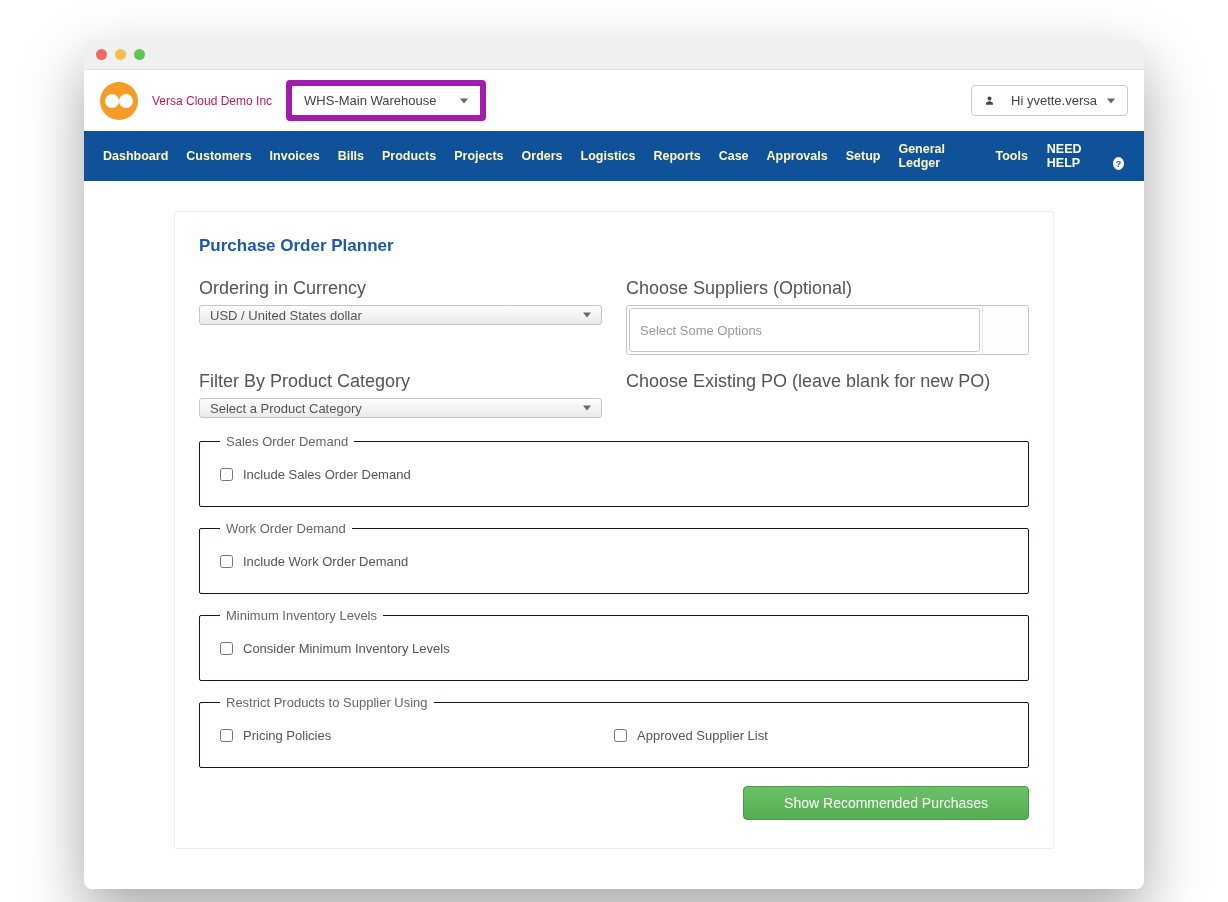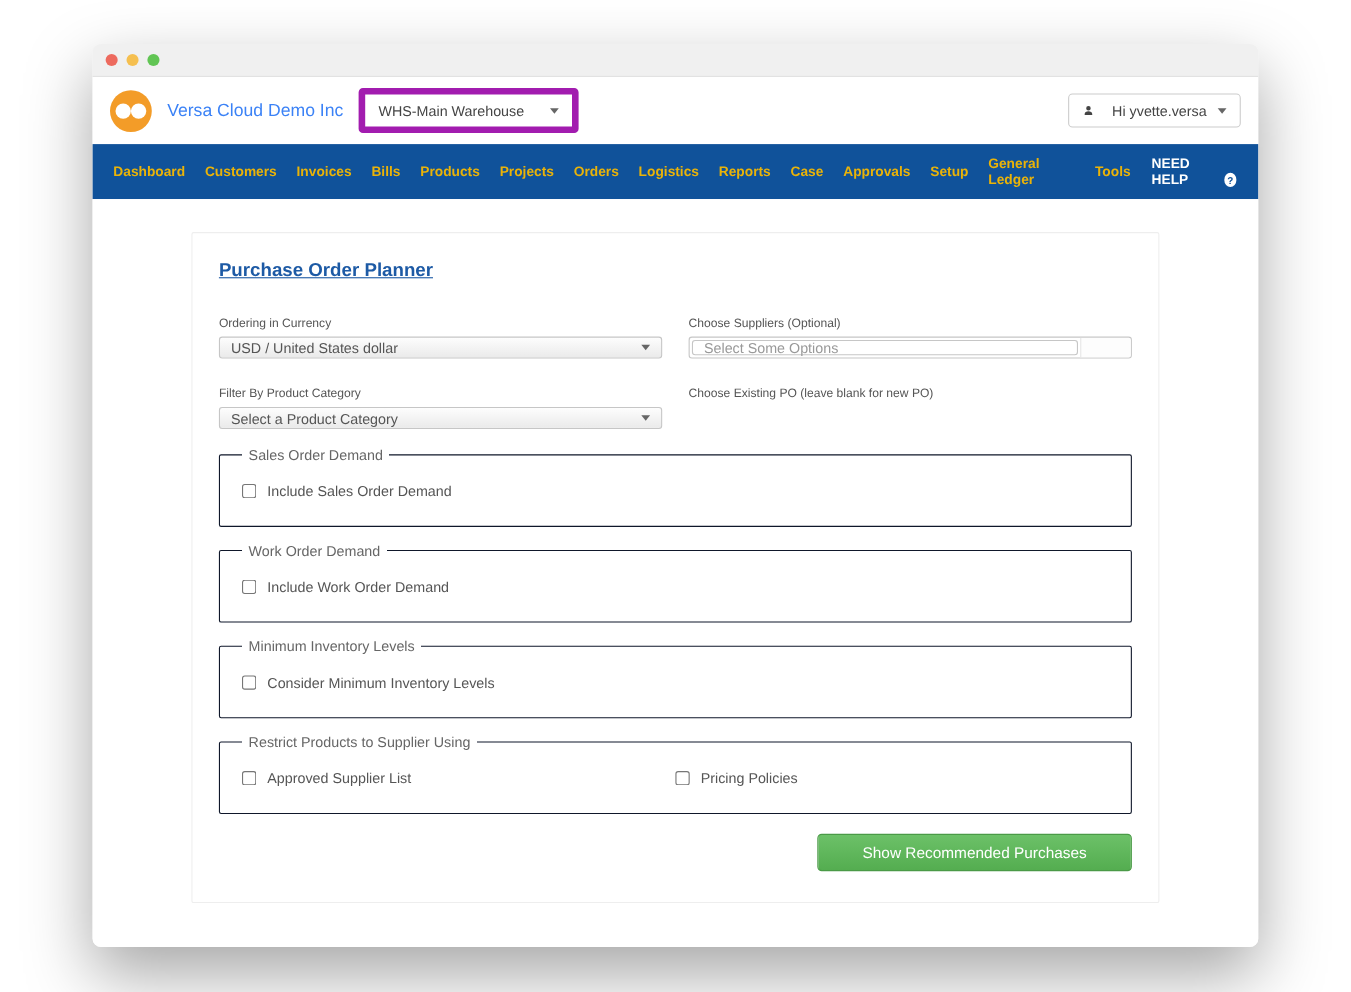--- a/index.html
+++ b/index.html
@@ -46,21 +46,21 @@
     display: flex; align-items: center; justify-content: center;
     position: relative;
   }
   .logo::before, .logo::after {
     content: ""; position: absolute; width: 14px; height: 14px;
     border-radius: 50%; background: #fff;
   }
   .logo::before { left: 5px; }
   .logo::after { right: 5px; }
   .company {
-    font-size: 16px; color: #3b82f6;
+    font-size: 12px; color: #be185d;
   }
   .warehouse-select {
     border: 6px solid #a21caf;
     border-radius: 4px;
     padding: 7px 34px 7px 12px;
     font-size: 13px;
     color: #444;
     background: #fff;
     position: relative;
     min-width: 200px;
@@ -82,21 +82,21 @@
     cursor: pointer;
   }
 
   .navbar {
     background: #10529a;
     display: flex;
     align-items: center;
     padding: 0 10px;
   }
   .nav-item {
-    color: #eab308;
+    color: #fef9c3;
     font-size: 12.5px;
     font-weight: 700;
     padding: 11px 9px;
     cursor: pointer;
   }
   .nav-help {
     margin-left: auto;
     color: #fff;
     font-size: 12.5px;
     font-weight: 700;
@@ -115,33 +115,31 @@
     background: #fff;
     border: 1px solid #eee;
     border-radius: 2px;
     padding: 24px 24px 28px;
   }
   .panel-title {
     color: #1d5aa5;
     font-weight: 700;
     font-size: 17px;
     margin-bottom: 22px;
-    text-decoration: underline;
   }
   .form-row {
     display: flex;
     gap: 24px;
     margin-bottom: 16px;
   }
   .form-col { flex: 1; display: flex; flex-direction: column; }
   .label {
-    font-size: 11px;
+    font-size: 18px;
     color: #555;
     margin-bottom: 6px;
-    margin-top: 10px;
   }
   .select-field {
     border: 1px solid #c6c6c6;
     background: linear-gradient(#fdfdfd, #eaeaea);
     border-radius: 3px;
     padding: 6px 28px 6px 10px;
     font-size: 13px;
     color: #555;
     position: relative;
     cursor: pointer;
@@ -153,21 +151,21 @@
     background: #f2f2f2;
     color: #999;
   }
   .select-field .arrow {
     position: absolute; right: 10px; top: 50%; transform: translateY(-50%);
   }
   .multi-wrap {
     display: flex;
     border: 1px solid #c6c6c6;
     border-radius: 3px;
-    height: 20px;
+    height: 50px;
     overflow: hidden;
     justify-content: flex-end;
   }
   .multi-input {
     flex: 1;
     border: 1px solid #c6c6c6;
     border-radius: 3px;
     margin: 2px;
     padding: 5px 10px;
     font-size: 13px;
@@ -348,25 +346,25 @@
           <input type="checkbox" style="">
           <span>Consider Minimum Inventory Levels</span>
         </label>
       </fieldset>
 
       <fieldset>
         <legend>Restrict Products to Supplier Using</legend>
         <div class="checkbox-pair">
           <label class="checkbox-row">
             <input type="checkbox" style="">
-            <span>Approved Supplier List</span>
+            <span>Pricing Policies</span>
           </label>
           <label class="checkbox-row">
             <input type="checkbox" style="">
-            <span>Pricing Policies</span>
+            <span>Approved Supplier List</span>
           </label>
         </div>
       </fieldset>
 
       <div class="action-row">
         <button class="primary-btn">Show Recommended Purchases</button>
       </div>
     </div>
   </div>
 

